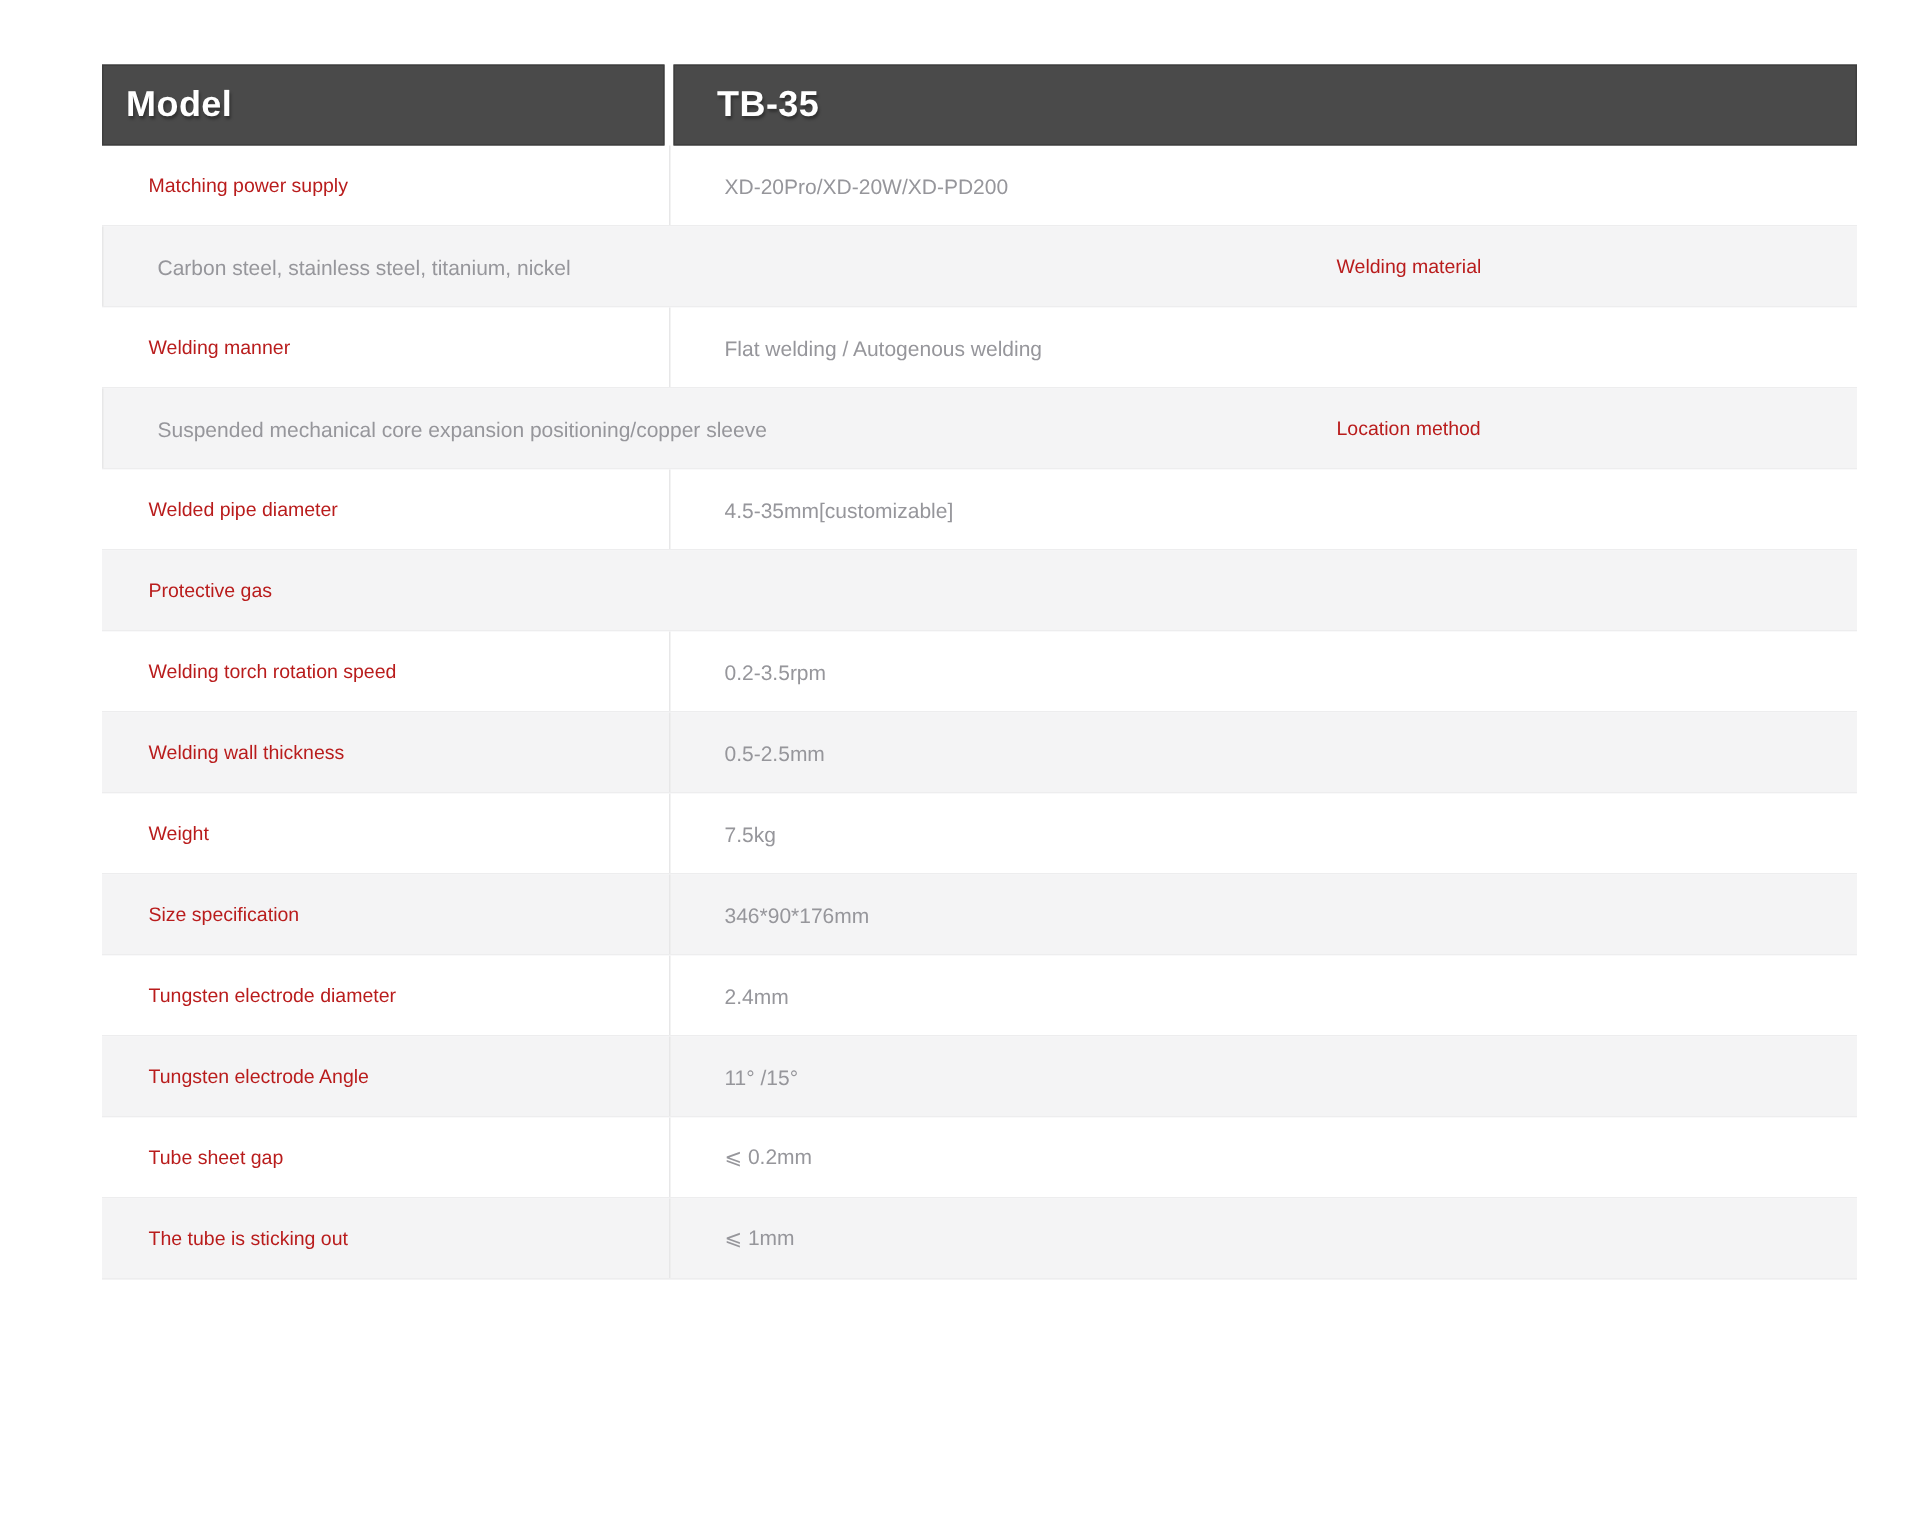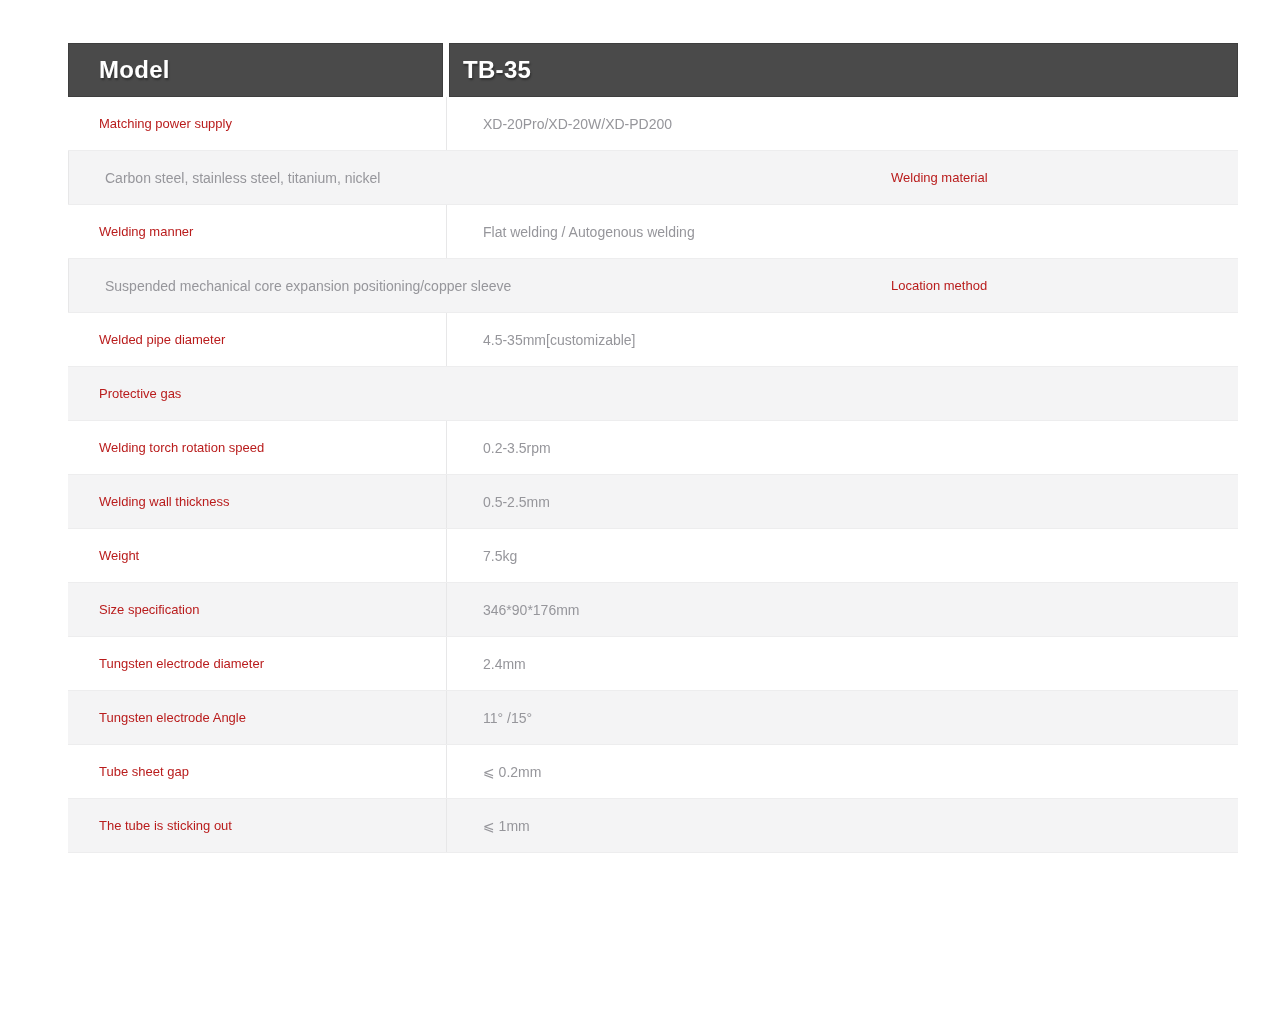--- a/index.html
+++ b/index.html
@@ -33,26 +33,26 @@
     color: #ffffff;
     font-size: 24px;
     font-weight: bold;
     display: flex;
     align-items: center;
     text-shadow: 1px 2px 2px rgba(0,0,0,0.35);
     letter-spacing: 0.3px;
   }
   .header-cell.col1 {
     width: 375px;
-    padding-left: 30px;
+    padding-left: 15px;
     margin-right: 6px;
   }
   .header-cell.col2 {
     flex: 1;
-    padding-left: 13px;
+    padding-left: 28px;
   }
   
   .row {
     display: flex;
     height: 54px;
     box-sizing: border-box;
     border-bottom: 1px solid #ededee;
     background: #ffffff;
   }
   .row:nth-child(even) {

